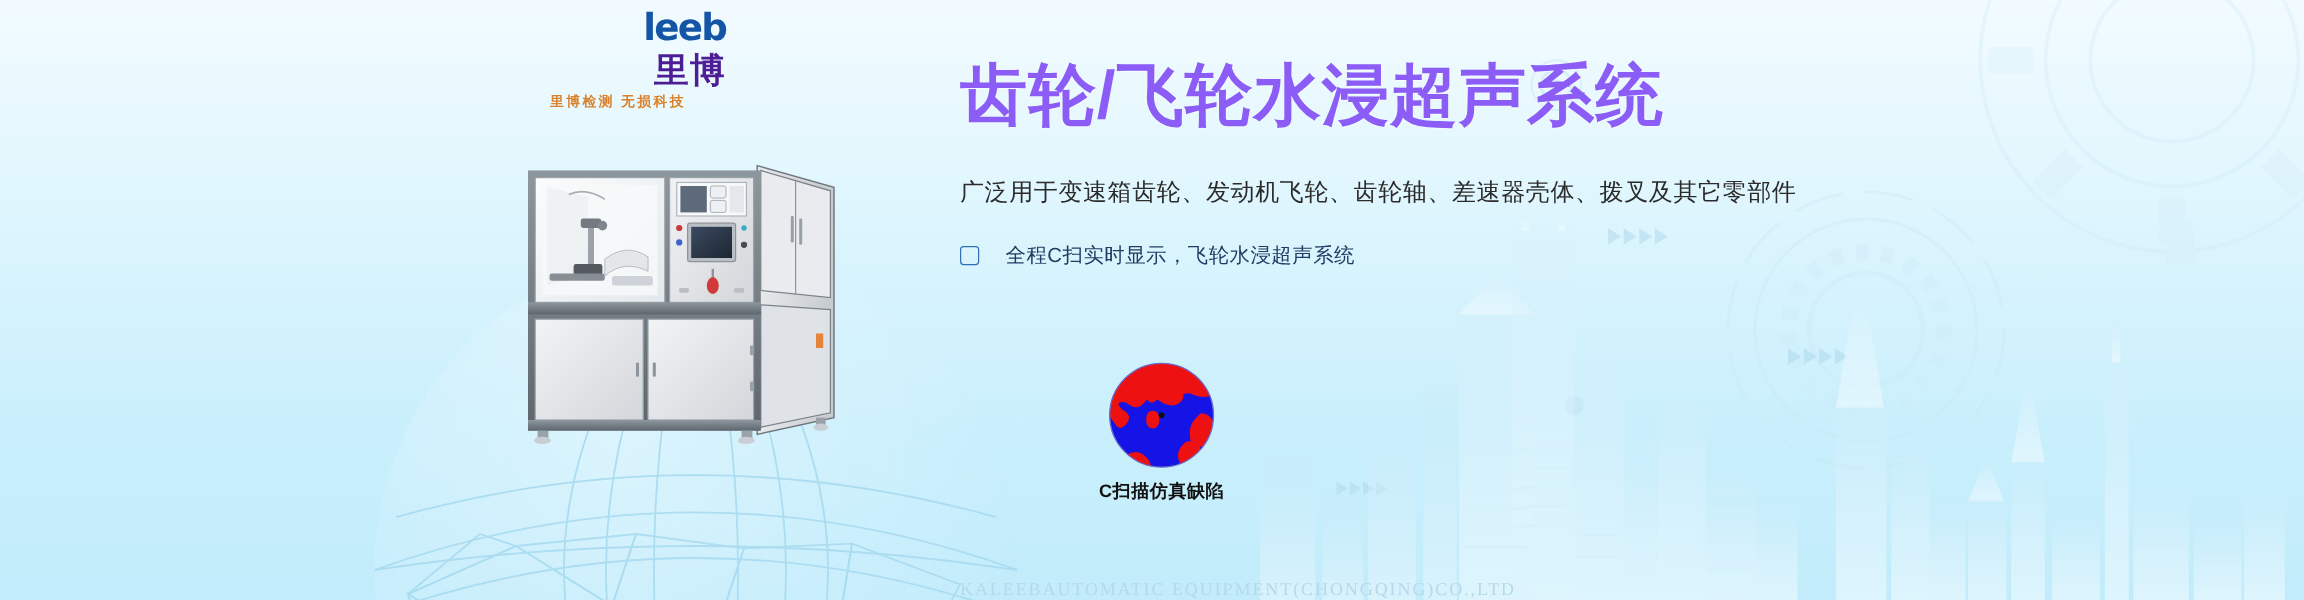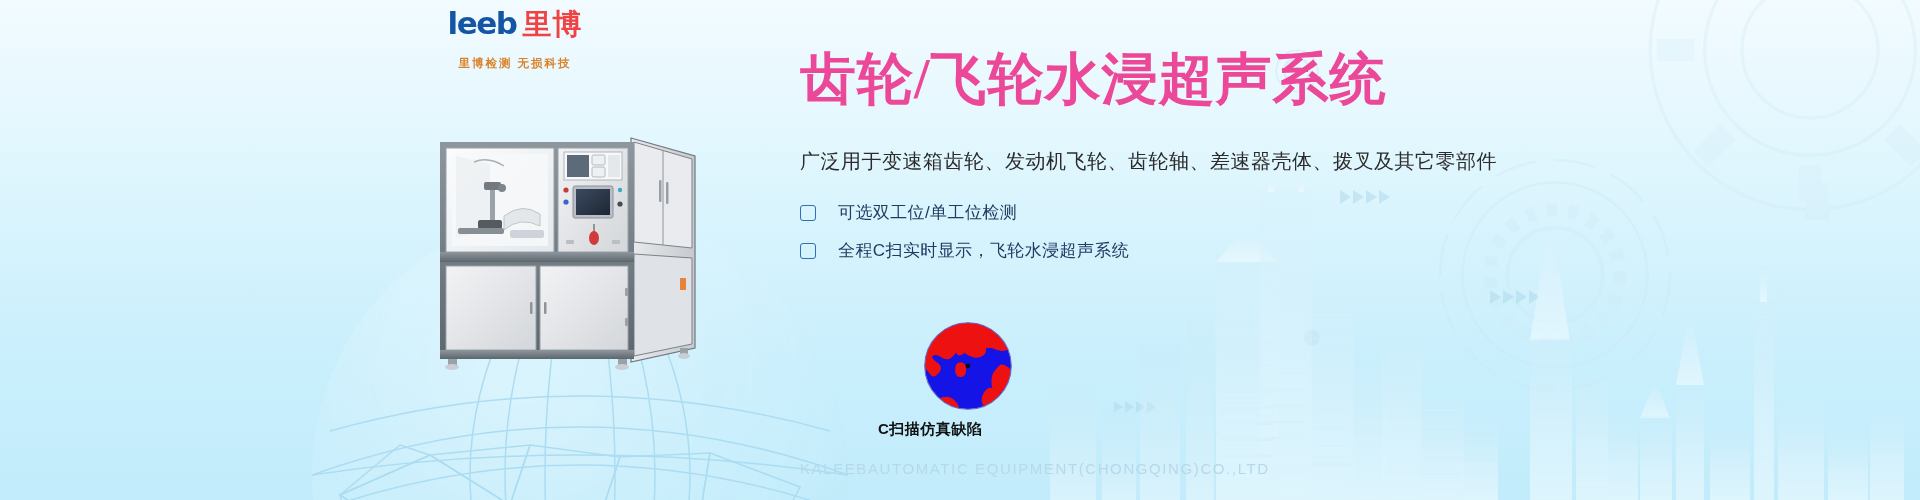--- a/index.html
+++ b/index.html
@@ -29,63 +29,63 @@
   .chev-3 { left:1110px; top:400px; transform:scale(.85); }
 
   
   .skyline { position:absolute; left:1010px; bottom:0; width:910px; height:330px; opacity:.55; }
 
   
   .globe { position:absolute; left:300px; bottom:-255px; width:560px; height:560px; opacity:.85; }
 
   
   .logo { position:absolute; left:425px; top:8px; width:180px; text-align:center; }
-  .logo-main { display:flex; align-items:flex-end; justify-content:center; gap:6px; }
+  .logo-main { display:flex; align-items:flex-end; justify-content:center; gap:6px;flex-direction:column; }
   .logo-latin {
     font-family:"DejaVu Sans",sans-serif; font-weight:bold; font-size:31px;
     color:#1456a5; letter-spacing:-1.5px; line-height:1;
   }
   .logo-cn {
-    font-size:29px; font-weight:bold; color:#ef4444; line-height:1; letter-spacing:1px;
+    font-size:29px; font-weight:bold; color:#4c1d95; line-height:1; letter-spacing:1px;
   }
   .logo-sub {
-    margin-top:17px; font-size:11.5px; color:#d9822b; letter-spacing:2px; font-weight:bold;
+    margin-top:3px; font-size:11.5px; color:#d9822b; letter-spacing:2px; font-weight:bold;
     white-space:nowrap;
   }
 
   
   .machine { position:absolute; left:418px; top:120px; width:290px; height:252px; }
 
   
   .content { position:absolute; left:800px; top:48px; width:1000px; }
   .headline {
-    font-size:56px; font-weight:bold; color:#ec4899; line-height:1.12;
-    letter-spacing:1px; font-family:Liberation Serif, serif;
+    font-size:56px; font-weight:bold; color:#8b5cf6; line-height:1.12;
+    letter-spacing:1px; font-family:Liberation Sans, sans-serif;
     text-shadow:0 1px 0 rgba(255,255,255,.45);
   }
   .subhead {
     margin-top:36px; font-size:20px; color:#2b2b2b; letter-spacing:.5px; line-height:1.4;
   }
   .features { margin-top:20px; }
   .feature-row { display:flex; align-items:center; height:36px; margin-bottom:2px; }
   .checkbox {
     width:16px; height:16px; border:1.6px solid #2f6fb5; border-radius:3px;
     background:transparent; flex:none;
   }
   .feature-text { margin-left:22px; font-size:17px; color:#1f3c63; letter-spacing:.4px; }
 
   
-  .cscan { position:absolute; left:878px; top:320px; width:180px; }
+  .cscan { position:absolute; left:878px; top:300px; text-align:center; width:180px; }
   .cscan-img { width:92px; height:92px; margin:0 auto; position:relative; }
   .cscan-caption { margin-top:8px; font-size:15px; color:#111; font-weight:bold; letter-spacing:.5px; }
 
   
   .footer {
-    position:absolute; left:800px; top:460px; font-size:15px; color:#b6d9ea;
-    letter-spacing:1.6px; font-family:Liberation Sans, sans-serif;
+    position:absolute; left:800px; top:484px; font-size:15px; color:#b6d9ea;
+    letter-spacing:1.6px; font-family:Liberation Serif, serif;
   }
 </style>
 </head>
 <body>
 
 <div class="bg-layer">
 
   <svg class="gear-tr" viewBox="0 0 200 200">
     <g fill="none" stroke="#cfe9f5" stroke-width="2">
       <circle cx="100" cy="100" r="94"></circle>
@@ -339,24 +339,20 @@
   <ellipse cx="266" cy="236" rx="6" ry="3" fill="#c8ced3"></ellipse>
 </svg>
 
 <div class="content">
   <h1 class="headline">齿轮/飞轮水浸超声系统</h1>
   <p class="subhead">广泛用于变速箱齿轮、发动机飞轮、齿轮轴、差速器壳体、拨叉及其它零部件</p>
 
   <div class="features">
     <div class="feature-row">
       <span class="checkbox"></span>
-      <span class="feature-text">可选双工位/单工位检测</span>
-    </div>
-    <div class="feature-row">
-      <span class="checkbox"></span>
       <span class="feature-text">全程C扫实时显示，飞轮水浸超声系统</span>
     </div>
   </div>
 </div>
 
 <div class="cscan">
   <div class="cscan-img">
     <svg viewBox="0 0 100 100" width="92" height="92">
       <defs>
           <clipPath id="cc">

